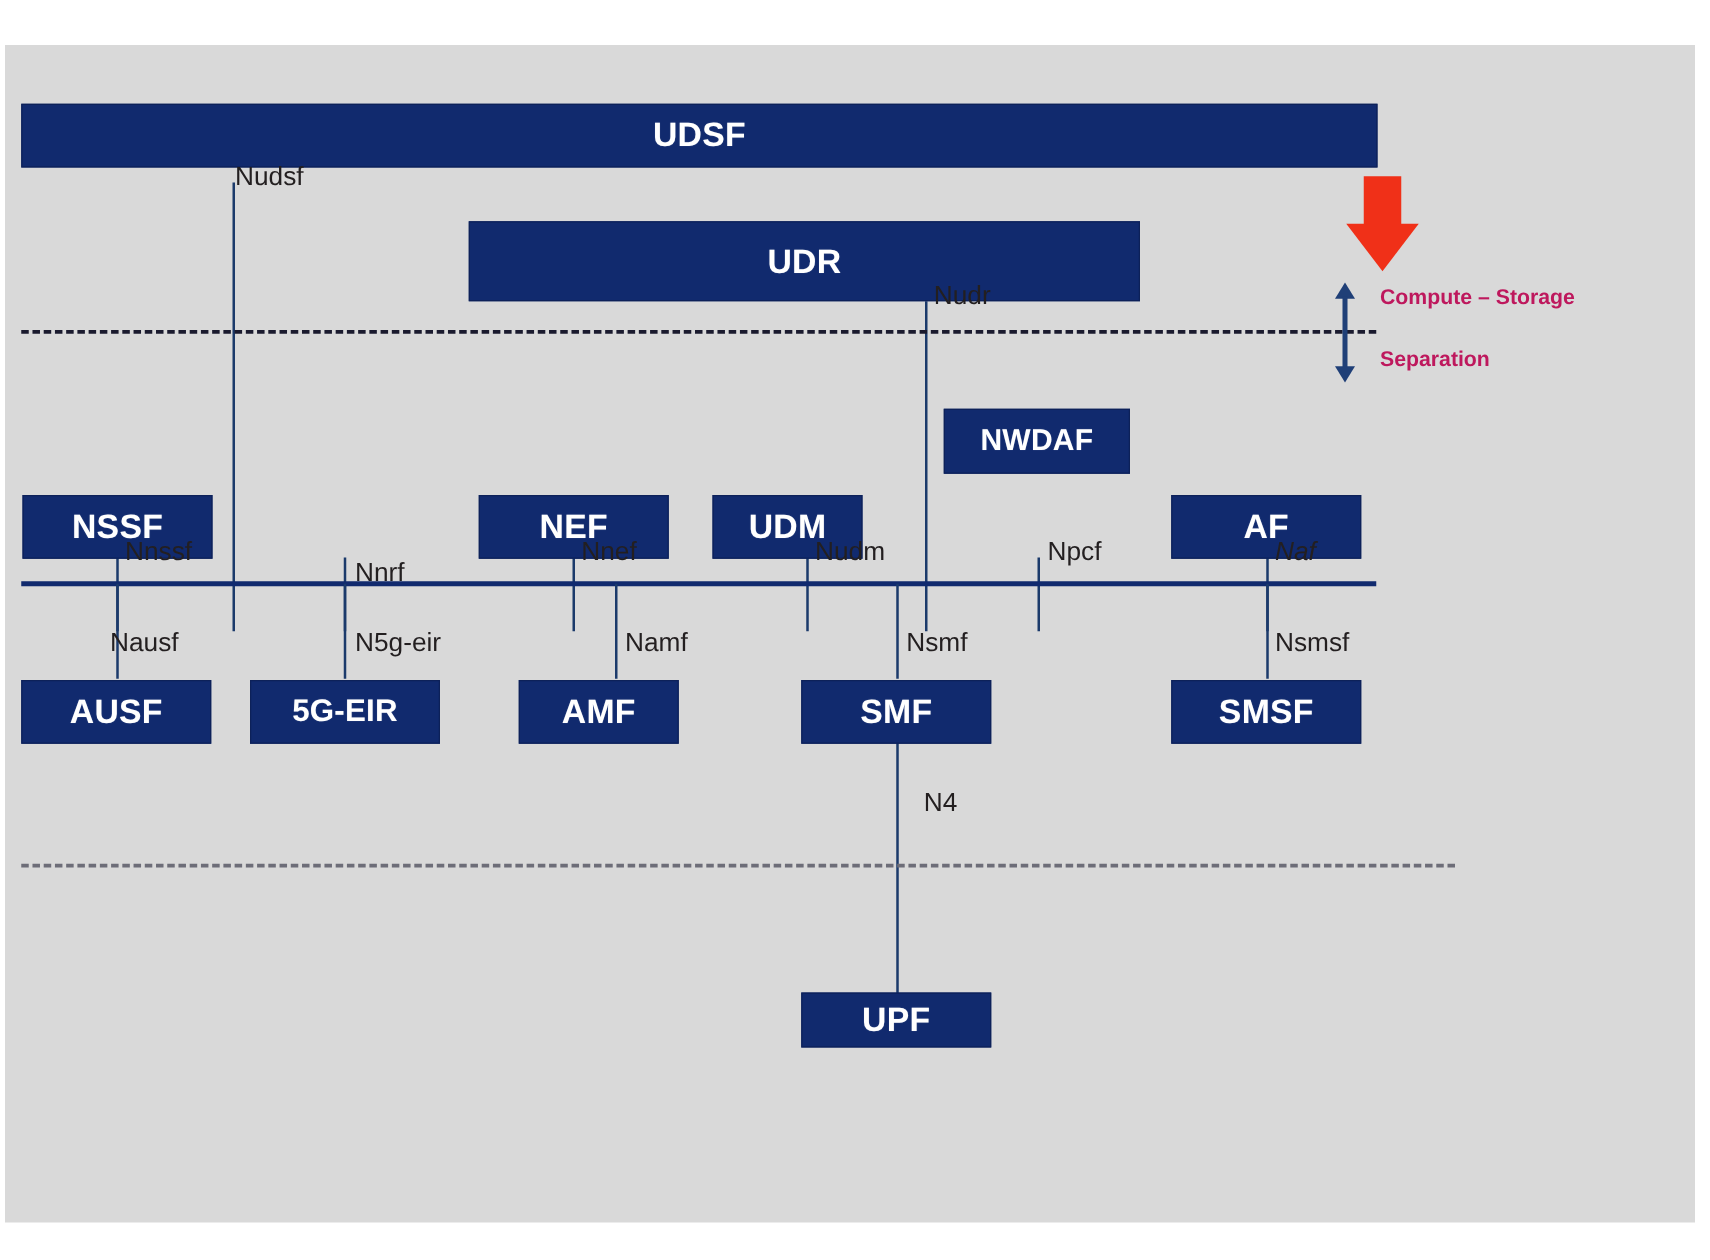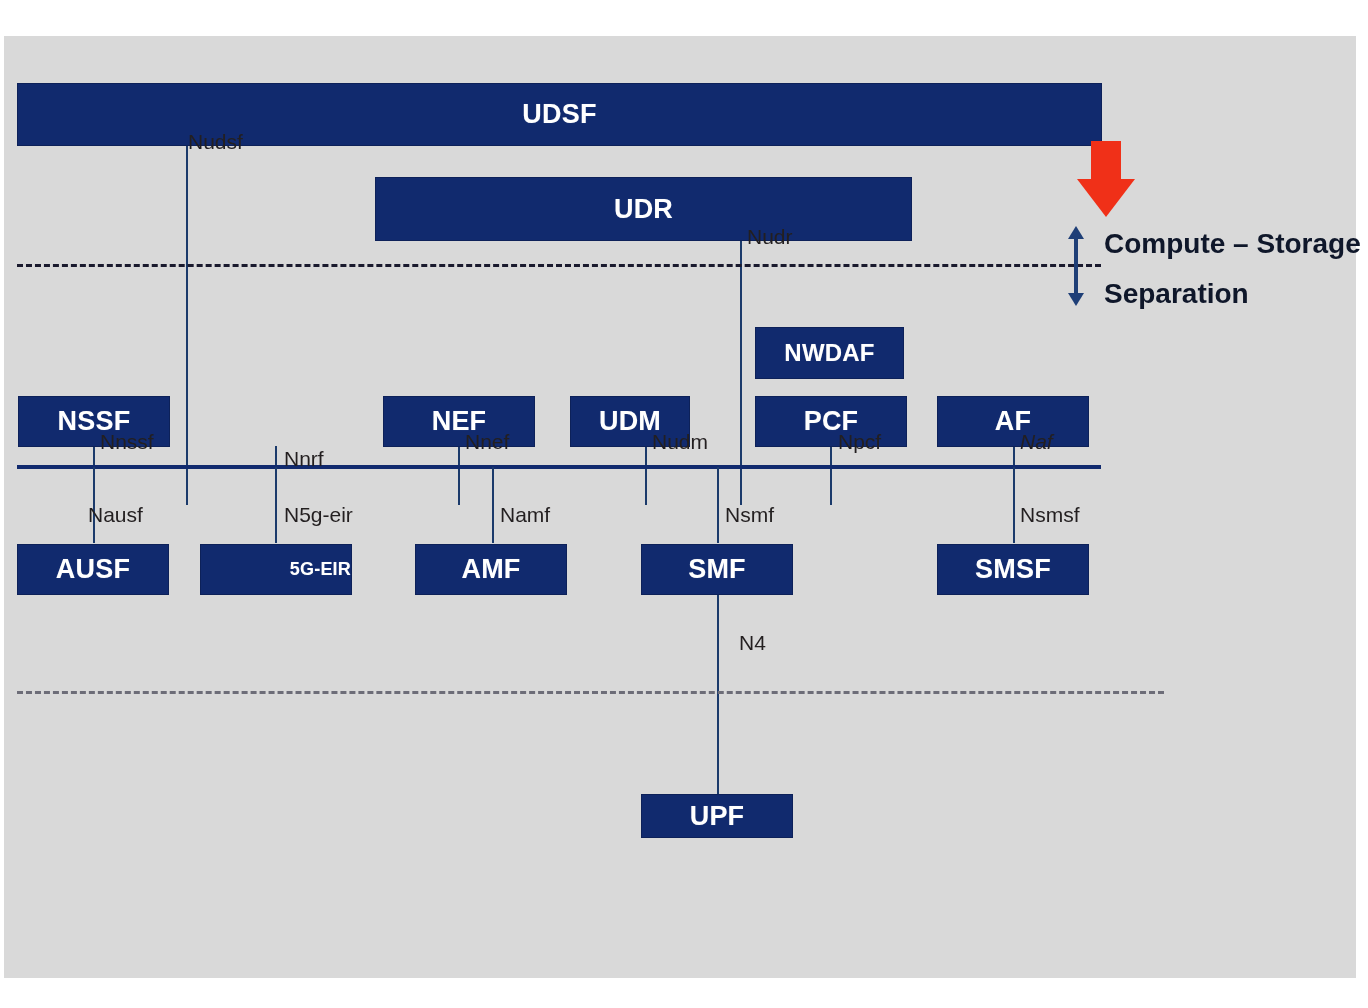--- a/index.html
+++ b/index.html
@@ -33,21 +33,21 @@
     display: flex;
     align-items: center;
     justify-content: center;
     font-weight: bold;
     letter-spacing: 0.2px;
     box-sizing: border-box;
     text-shadow: 0 0 1px rgba(255,255,255,0.25);
   }
   .nf-box.large  { font-size: 27px; }
   .nf-box.medium { font-size: 24px; }
-  .nf-box.small  { font-size: 18px; justify-content: flex-end; }
+  .nf-box.small  { font-size: 25px; }
 
   
   .vline {
     position: absolute;
     width: 2px;
     background: #1b3a6b;
   }
   .bus {
     position: absolute;
     height: 4px;
@@ -125,23 +125,23 @@
     width: 0;
     height: 0;
     border-left: 8px solid transparent;
     border-right: 8px solid transparent;
     border-top: 13px solid #1f3f77;
   }
 
   
   .annotation {
     position: absolute;
-    font-size: 28px;
+    font-size: 17px;
     font-weight: bold;
-    color: #0f172a;
+    color: #be185d;
     white-space: nowrap;
     line-height: 1.05;
   }
 </style>
 </head>
 <body>
 
 <div id="canvas">
 
   <div class="vline" style="left:182px; top:110px; height:359px;"></div>
@@ -162,55 +162,52 @@
   <div class="vline" style="left:488px; top:431px; height:76px;"></div>
   <div class="vline" style="left:713px; top:431px; height:76px;"></div>
   <div class="vline" style="left:1009px; top:431px; height:76px;"></div>
 
   <div class="vline" style="left:713px; top:556px; height:204px;"></div>
 
   <div class="dashed-sep" style="left:13px; top:228px; width:1084px;"></div>
 
   <div class="dashed-sep faded" style="left:13px; top:655px; width:1147px;"></div>
 
-  <div class="nf-box large" style="left:13px; top:47px; width:1085px; height:63px;">
+  <div class="nf-box large" style="left:13px; top:47px; width:1085px; height:51px;">
     <span>UDSF</span>
   </div>
 
   <div class="nf-box large" style="left:371px; top:141px; width:537px; height:64px;">
     <span>UDR</span>
   </div>
 
   <div class="nf-box medium" style="left:751px; top:291px; width:149px; height:52px;">
     <span>NWDAF</span>
   </div>
 
   <div class="nf-box large" style="left:14px; top:360px; width:152px; height:51px;">
     <span>NSSF</span>
   </div>
   <div class="nf-box large" style="left:379px; top:360px; width:152px; height:51px;">
     <span>NEF</span>
   </div>
   <div class="nf-box large" style="left:566px; top:360px; width:120px; height:51px;">
     <span>UDM</span>
   </div>
-  <div class="nf-box large" style="left:751px; top:360px; width:152px; height:51px;">
-    <span>PCF</span>
-  </div>
   <div class="nf-box large" style="left:933px; top:360px; width:152px; height:51px;">
     <span>AF</span>
   </div>
 
   <div class="nf-box large" style="left:13px; top:508px; width:152px; height:51px;">
     <span>AUSF</span>
   </div>
   <div class="nf-box small" style="left:196px; top:508px; width:152px; height:51px;">
     <span>5G-EIR</span>
   </div>
-  <div class="nf-box large" style="left:411px; top:508px; width:152px; height:51px;">
+  <div class="nf-box large" style="left:411px; top:508px; width:128px; height:51px;">
     <span>AMF</span>
   </div>
   <div class="nf-box large" style="left:637px; top:508px; width:152px; height:51px;">
     <span>SMF</span>
   </div>
   <div class="nf-box large" style="left:933px; top:508px; width:152px; height:51px;">
     <span>SMSF</span>
   </div>
 
   <div class="nf-box large" style="left:637px; top:758px; width:152px; height:44px;">

